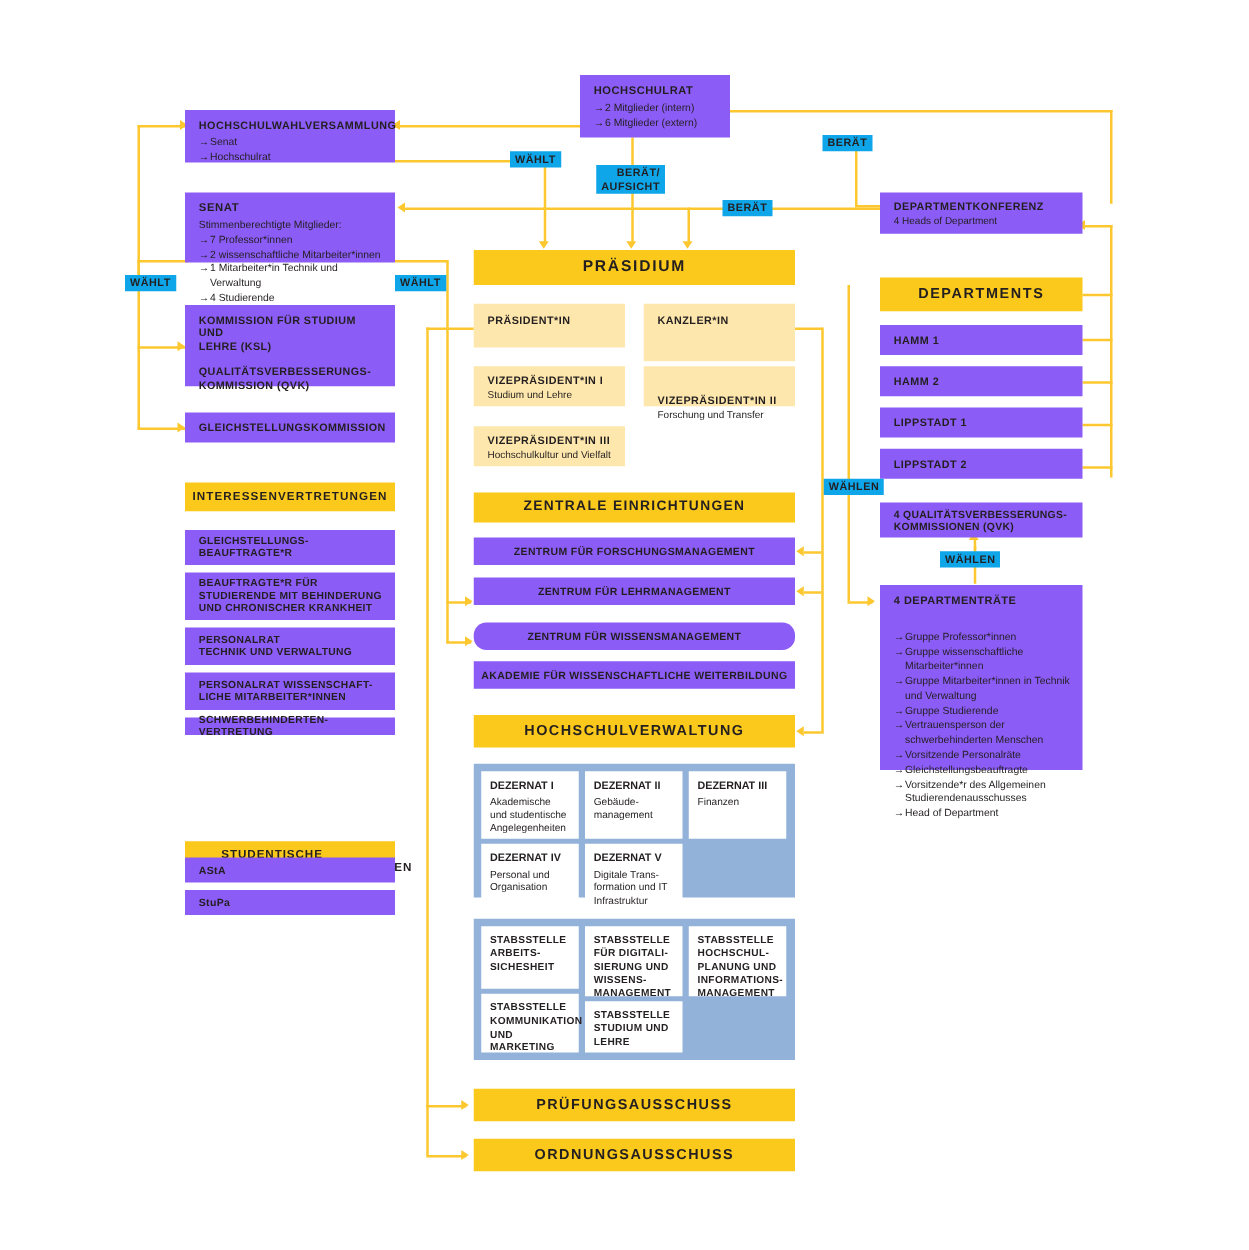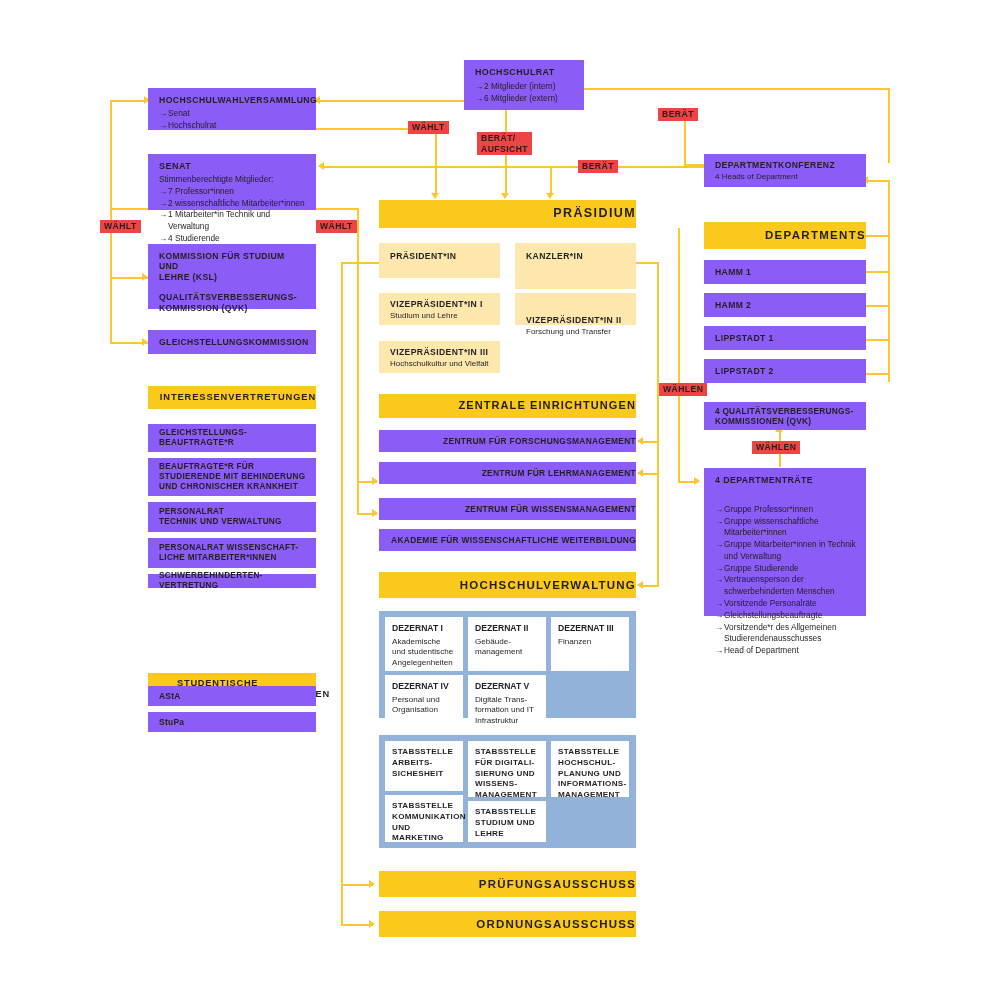--- a/index.html
+++ b/index.html
@@ -9,21 +9,21 @@
   
   .box{position:absolute;box-sizing:border-box;}
   .blue{background:#8b5cf6;}
   .yellow{background:#fbc91b;}
   .ylight{background:#fde7ac;}
 
   .ttl{font-weight:bold;color:#231f20;letter-spacing:.2px;line-height:1.22;}
   .sub{color:#231f20;line-height:1.3;}
 
   
-  .bar{display:flex;align-items:center;justify-content:flex-end;text-align:center;}
+  .bar{display:flex;align-items:center;justify-content:center;text-align:center;}
   .bar .ttl{font-size:12.5px;letter-spacing:1.1px;}
 
   
   .pad{padding:7px 10px 7px 11px;}
 
   .lbl-sm{font-size:8.3px;line-height:1.42;color:#231f20;}
   .arrowlist{margin:0;padding:0;list-style:none;}
   .arrowlist li{position:relative;padding-left:9px;font-size:8.3px;line-height:1.42;color:#231f20;}
   .arrowlist li:before{content:"\2192";position:absolute;left:0;top:0;font-size:8.3px;}
 
@@ -31,21 +31,21 @@
   .ln{position:absolute;background:#fdc82f;}
   .lnh{height:1.6px;}
   .lnv{width:1.6px;}
   .ar{position:absolute;width:0;height:0;}
   .ar-r{border-top:4.2px solid transparent;border-bottom:4.2px solid transparent;border-left:6.5px solid #fdc82f;}
   .ar-l{border-top:4.2px solid transparent;border-bottom:4.2px solid transparent;border-right:6.5px solid #fdc82f;}
   .ar-d{border-left:4.2px solid transparent;border-right:4.2px solid transparent;border-top:6.5px solid #fdc82f;}
   .ar-u{border-left:4.2px solid transparent;border-right:4.2px solid transparent;border-bottom:6.5px solid #fdc82f;}
 
   .clabel{position:absolute;font-size:8.6px;font-weight:bold;color:#231f20;letter-spacing:.45px;
-          background:#ef4444;padding:1px 4px;text-align:left;line-height:1.25;white-space:pre-line;}
+          background:#0ea5e9;padding:1px 4px;text-align:right;line-height:1.25;white-space:pre-line;}
 
   
   .gridwrap{position:absolute;box-sizing:border-box;background:#92b2da;padding:5px;}
   .cell{position:absolute;box-sizing:border-box;background:#fff;padding:6px 7px;}
   .cell .ch{font-weight:bold;font-size:8.6px;color:#231f20;line-height:1.25;}
   .cell .cs{font-size:8.1px;color:#231f20;line-height:1.32;margin-top:3px;}
   .cell.caps .ch{font-size:8.1px;letter-spacing:.3px;line-height:1.33;}
 </style>
 </head>
 <body>
@@ -240,21 +240,21 @@
 
   <div class="box yellow bar" style="left:379px;top:394px;width:257px;height:24px;">
     <div class="ttl" style="font-size:11px;letter-spacing:1.1px;">ZENTRALE EINRICHTUNGEN</div>
   </div>
   <div class="box blue bar" style="left:379px;top:430px;width:257px;height:22px;">
     <div class="ttl" style="font-size:8.4px;letter-spacing:.3px;">ZENTRUM FÜR FORSCHUNGSMANAGEMENT</div>
   </div>
   <div class="box blue bar" style="left:379px;top:462px;width:257px;height:22px;">
     <div class="ttl" style="font-size:8.4px;letter-spacing:.3px;">ZENTRUM FÜR LEHRMANAGEMENT</div>
   </div>
-  <div class="box blue bar" style="left:379px;top:498px;width:257px;height:22px;">
+  <div class="box blue bar" style="left:379px;top:498px;width:257px;height:22px;border-radius:10px;">
     <div class="ttl" style="font-size:8.4px;letter-spacing:.3px;">ZENTRUM FÜR WISSENSMANAGEMENT</div>
   </div>
   <div class="box blue bar" style="left:379px;top:529px;width:257px;height:22px;">
     <div class="ttl" style="font-size:8.4px;letter-spacing:.3px;">AKADEMIE FÜR WISSENSCHAFTLICHE WEITERBILDUNG</div>
   </div>
 
   <div class="box yellow bar" style="left:379px;top:572px;width:257px;height:26px;">
     <div class="ttl" style="font-size:11.5px;letter-spacing:1.2px;">HOCHSCHULVERWALTUNG</div>
   </div>
 

